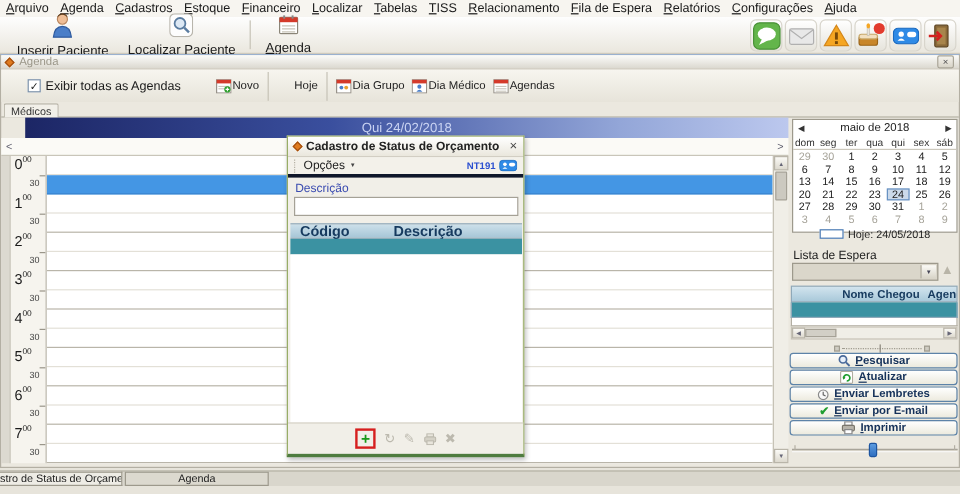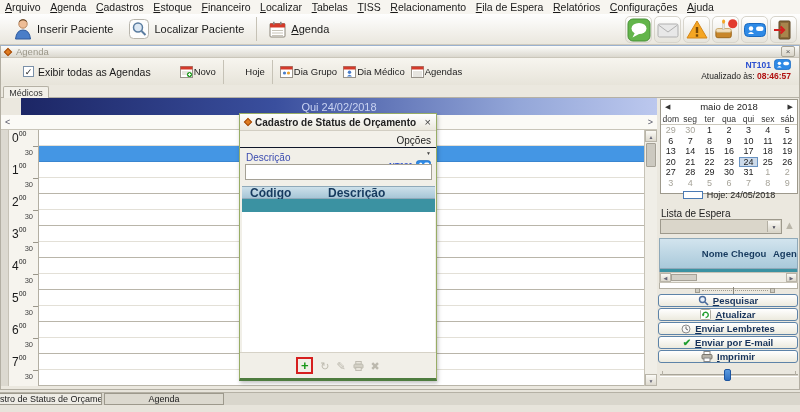--- a/index.html
+++ b/index.html
@@ -7,21 +7,21 @@
   body{font-family:"Liberation Sans",sans-serif;}
   u{text-decoration:underline;}
   #app{position:relative;width:800px;height:412px;background:#e7e4db;overflow:hidden;font-family:"Liberation Sans",sans-serif;color:#1a1a1a;}
 
   
   #menubar{position:absolute;top:0;left:0;width:800px;height:14px;background:#f7f5f0;display:flex;justify-content:space-between;align-items:center;padding:0 86px 0 5px;font-size:10.5px;}
   .menu-item{cursor:default;white-space:nowrap;}
 
   
   #toolbar{position:absolute;top:14px;left:0;width:800px;height:31px;background:linear-gradient(#fefefe,#eae7de);border-bottom:1px solid #cfcabd;display:flex;align-items:center;padding-left:6px;font-size:11px;}
-  .tb-btn{display:flex;align-items:center;gap:5px;padding:2px 8px;white-space:nowrap;}
+  .tb-btn{display:flex;align-items:center;gap:5px;padding:2px 8px;white-space:nowrap;flex-direction:column;}
   .tb-sep{width:1px;height:24px;background:#c6c2b6;margin:0 4px;}
   #tb-right{position:absolute;right:3px;top:2px;display:flex;gap:2px;}
   .icon-btn{width:27px;height:27px;border:1px solid #d8d5cc;border-radius:5px;background:linear-gradient(#ffffff,#e6e4dc);display:flex;align-items:center;justify-content:center;}
 
   
   #panel{position:absolute;top:45px;left:0;width:800px;height:345px;background:#ebe8df;border:1px solid #b3afa3;border-top:1px solid #9ab1cf;}
   #panel-titlebar{position:absolute;top:0;left:0;right:0;height:12px;background:linear-gradient(#fcfcfa,#dbd8cf);border-bottom:1px solid #cac6ba;display:flex;align-items:center;gap:5px;padding:0 4px;font-size:9.5px;color:#9b9789;}
   .diamond{width:6px;height:6px;background:#e07b1f;border:1px solid #a34f10;transform:rotate(45deg);flex:none;}
   #panel-close{margin-left:auto;width:14px;height:11px;background:linear-gradient(#f4f2ec,#d8d4c8);border:1px solid #a8a496;font-size:8px;line-height:9px;text-align:center;color:#555;border-radius:2px;}
   #panel-tools{position:absolute;top:12px;left:0;right:0;height:27px;background:linear-gradient(#f7f5ef,#e7e4da);display:flex;align-items:center;font-size:10.5px;}
@@ -65,21 +65,21 @@
   .cal-day{line-height:10.5px;}
   .cal-day.muted{color:#a6a399;}
   .cal-day.selected{background:#ccdaea;border:1px solid #6892c2;line-height:8.5px;}
   .cal-today{height:13px;display:flex;align-items:center;justify-content:center;gap:4px;font-size:9px;color:#222;}
   .today-box{width:20px;height:8px;background:#fff;border:1px solid #4a7ab4;}
   #wl-label{position:absolute;top:162px;left:660px;font-size:10px;color:#222;}
   #wl-combo{position:absolute;top:173px;left:659px;width:122px;height:15px;background:#dad6ca;border:1px solid #9d998c;}
   #wl-combo .drop{position:absolute;right:1px;top:1px;bottom:1px;width:13px;background:linear-gradient(#fbfaf6,#d8d4c8);border-left:1px solid #b3afa3;font-size:5px;color:#445;text-align:center;line-height:12px;}
   #wl-up-arrow{position:absolute;top:173px;left:783px;font-size:11px;color:#b9b5a8;}
   #wl-table{position:absolute;top:192px;left:658px;width:139px;}
-  .wl-header{height:31px;background:linear-gradient(#d2e4ee,#a9c9da);border:1px solid #8fa9b9;display:flex;align-items:center;font-size:9.5px;font-weight:bold;color:#163a5e;overflow:hidden;padding-left:13px;}
+  .wl-header{height:14px;background:linear-gradient(#d2e4ee,#a9c9da);border:1px solid #8fa9b9;display:flex;align-items:center;font-size:9.5px;font-weight:bold;color:#163a5e;overflow:hidden;padding-left:13px;}
   .wl-sp{width:26px;flex:none;}
   .wl-nome{flex:1;text-align:center;}
   .wl-chegou{width:42px;flex:none;}
   .wl-agenda{width:24px;flex:none;overflow:hidden;white-space:nowrap;}
   .wl-row-sel{height:13px;background:#3b92a2;border:1px solid #8fa9b9;border-top:none;}
   .wl-body{height:7px;background:#fff;border:1px solid #b3afa3;border-top:none;}
   #wl-hscroll{position:absolute;top:226px;left:658px;width:139px;height:11px;background:#f0eee7;border:1px solid #c6c2b6;}
   .hs-arrow{position:absolute;top:0;bottom:0;width:11px;font-size:5px;color:#667;text-align:center;line-height:9px;background:linear-gradient(#fbfaf6,#ddd9ce);border:1px solid #b9b5a9;}
   #hs-thumb{position:absolute;left:11px;top:1px;height:7px;width:26px;background:#d2cfc6;border:1px solid #a5a196;}
   #wl-mini-slider{position:absolute;top:241px;left:694px;width:80px;height:7px;}
@@ -89,21 +89,21 @@
   .side-btn{position:absolute;left:657px;width:140px;height:13px;background:linear-gradient(#ffffff,#eceade);border:1px solid #5d83a8;border-radius:3px;display:flex;align-items:center;justify-content:center;gap:4px;font-size:9.5px;font-weight:bold;color:#16325a;}
   #zoom-slider{position:absolute;top:323px;left:659px;width:138px;height:12px;}
   #zoom-slider .track{position:absolute;top:5px;left:0;right:0;height:3px;background:#d6d2c7;border-top:1px solid #a8a499;border-bottom:1px solid #fff;}
   #zoom-slider .tick{position:absolute;top:2px;width:1px;height:4px;background:#b3afa3;}
   #zoom-thumb{position:absolute;left:64px;top:0;width:7px;height:12px;background:linear-gradient(#5b9be0,#2f6fc0);border:1px solid #1d55a0;border-radius:2px;}
 
   
   #dialog{position:absolute;top:113px;left:239px;width:198px;height:268px;background:#f1efe8;border:1px solid #98ad66;border-bottom:3px solid #4e7c3f;box-shadow:1px 2px 4px rgba(0,0,0,.25);z-index:50;}
   .dlg-title{height:17px;background:linear-gradient(#ffffff,#eae7dd);border-bottom:1px solid #d2cec3;display:flex;align-items:center;gap:4px;padding:0 5px;font-size:10px;font-weight:bold;color:#222;}
   .dlg-close{margin-left:auto;font-size:11px;color:#444;font-weight:normal;line-height:11px;}
-  .dlg-menu{height:17px;background:#f3f1ea;border-bottom:1px solid #0f172a;display:flex;align-items:flex-end;padding:0 5px;font-size:10px;color:#222;gap:4px;flex-direction:column;}
+  .dlg-menu{height:17px;background:#f3f1ea;border-bottom:3px solid #0f172a;display:flex;align-items:center;padding:0 5px;font-size:10px;color:#222;gap:4px;}
   .dlg-grip{width:1px;height:11px;border-left:1px dotted #b5b1a4;margin-right:3px;}
   .dlg-caret{font-size:5px;color:#444;}
   .dlg-nt{margin-left:auto;display:flex;align-items:center;gap:3px;font-size:8px;font-weight:bold;color:#2a4fd0;}
   .dlg-label{position:absolute;top:38px;left:6px;font-size:10px;color:#3b4cb0;}
   .dlg-input{position:absolute;top:50px;left:5px;width:187px;height:16px;background:#fff;border:1px solid #a5a196;font-size:10px;padding:0 3px;font-family:"Liberation Sans",sans-serif;}
   .dlg-grid-header{position:absolute;top:72px;left:2px;width:193px;height:13px;background:linear-gradient(#cde0ea,#a6c6d7);border-top:1px solid #8fa9b9;border-bottom:1px solid #8fa9b9;display:flex;align-items:center;font-size:12px;font-weight:bold;color:#163a5e;}
   .dgc1{width:86px;padding-left:8px;flex:none;}
   .dlg-grid-sel{position:absolute;top:85px;left:2px;width:193px;height:13px;background:#3b92a2;}
   .dlg-grid-body{position:absolute;top:98px;left:2px;width:193px;height:141px;background:#fff;}
   .dlg-toolbar{position:absolute;bottom:0;left:0;width:100%;height:26px;border-top:1px solid #d6d2c7;display:flex;align-items:center;justify-content:center;gap:7px;background:#f1efe8;}
@@ -258,35 +258,20 @@
           </svg>
         <span>Dia Médico</span>
       </div>
       <div class="v-btn">
         <svg width="13" height="13" viewBox="0 0 13 13">
             <rect x="0.5" y="1.5" width="12" height="11" fill="#fff" stroke="#98938a"></rect>
             <rect x="0.5" y="1.5" width="12" height="3" fill="#d43a2a"></rect>
             <path d="M2 7 h9 M2 9 h9 M2 11 h9" stroke="#c0bcb0" stroke-width="0.8"></path>
           </svg>
         <span>Agendas</span>
-      </div>
-      <div id="nt-block">
-        <div class="nt-line">
-          <span>NT101</span>
-          <svg width="17" height="11" viewBox="0 0 22 14">
-              <rect x="0.5" y="0.5" width="21" height="13" rx="4" fill="#2e8ae6" stroke="#1a6ac0"></rect>
-              <circle cx="7" cy="5.5" r="2.2" fill="#fff"></circle>
-              <path d="M4 11 q3 -4 6 0 Z" fill="#fff"></path>
-              <rect x="12" y="3.5" width="7.5" height="4.5" rx="2.2" fill="#fff"></rect>
-            </svg>
-        </div>
-        <div class="upd-line">
-          <span>Atualizado às:</span>
-          <b>08:46:57</b>
-        </div>
       </div>
     </div>
 
     <div id="tab-strip">
       <div id="tab-medicos">Médicos</div>
     </div>
 
     <div id="date-header">Qui 24/02/2018</div>
     <div id="colhead">
       <span>&lt;</span>

